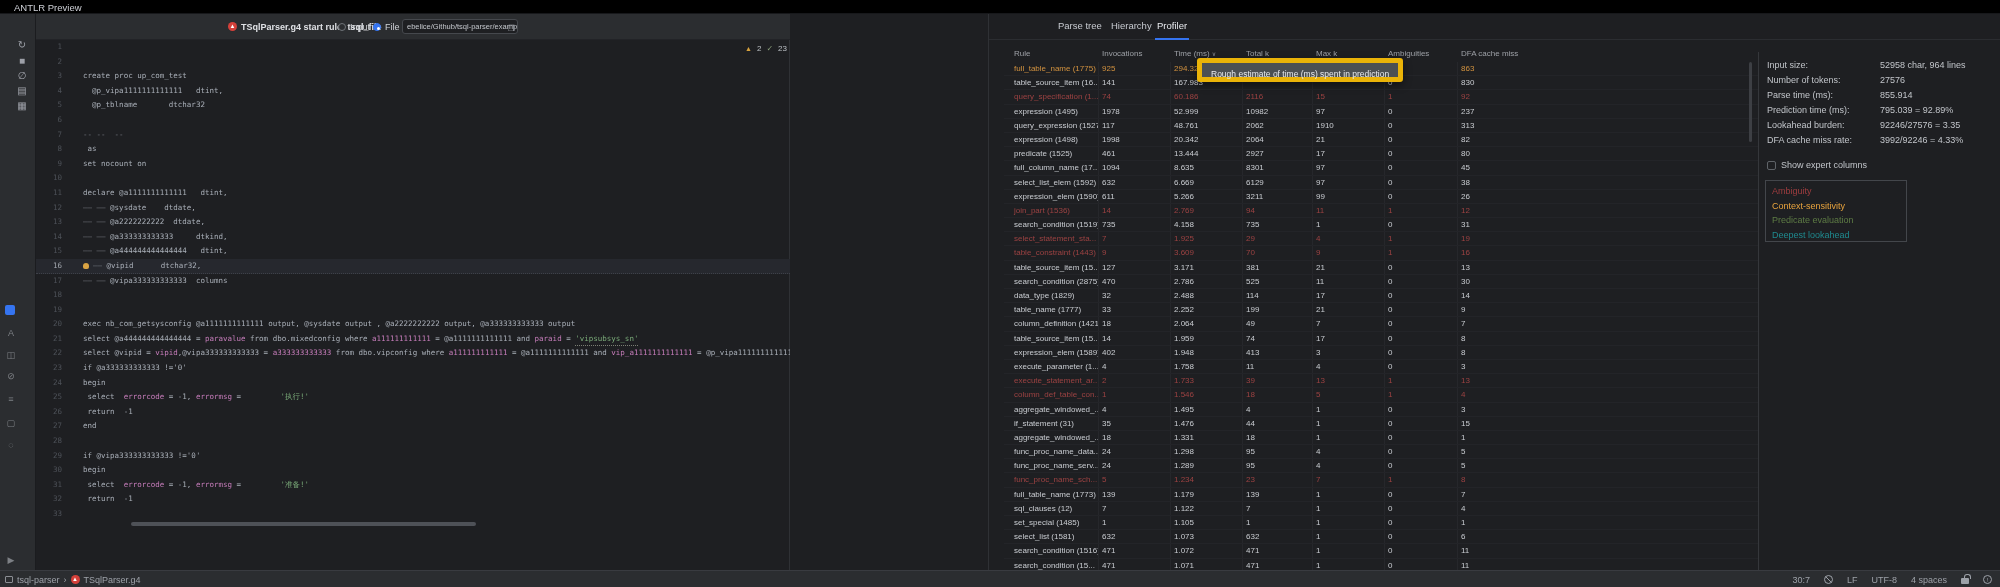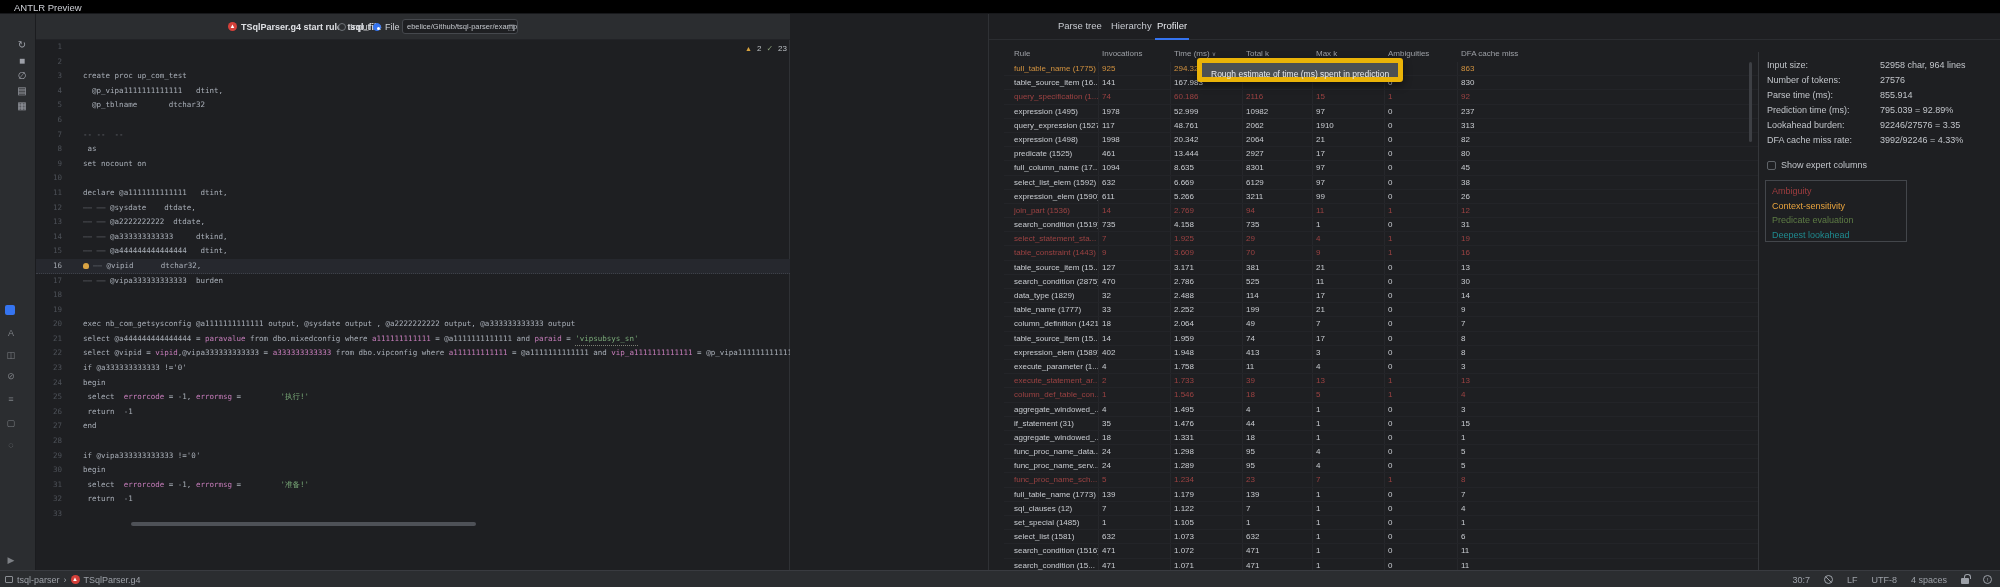--- a/index.html
+++ b/index.html
@@ -160,21 +160,21 @@
         <div class="line"><span class="num">7</span><span class="seg-c">-- --  --</span></div>
         <div class="line"><span class="num">8</span><span class="seg-d"> as</span></div>
         <div class="line"><span class="num">9</span><span class="seg-d">set nocount on</span></div>
         <div class="line"><span class="num">10</span></div>
         <div class="line"><span class="num">11</span><span class="seg-d">declare @a1111111111111   dtint,</span></div>
         <div class="line"><span class="num">12</span><span class="seg-c">—— —— </span><span class="seg-d">@sysdate    dtdate,</span></div>
         <div class="line"><span class="num">13</span><span class="seg-c">—— —— </span><span class="seg-d">@a2222222222  dtdate,</span></div>
         <div class="line"><span class="num">14</span><span class="seg-c">—— —— </span><span class="seg-d">@a333333333333     dtkind,</span></div>
         <div class="line"><span class="num">15</span><span class="seg-c">—— —— </span><span class="seg-d">@a444444444444444   dtint,</span></div>
         <div class="line hl"><span class="num">16</span><span class="bulb"></span><span class="seg-c">—— </span><span class="seg-d">@vipid      dtchar32,</span></div>
-        <div class="line"><span class="num">17</span><span class="seg-c">—— —— </span><span class="seg-d">@vipa333333333333  burden</span></div>
+        <div class="line"><span class="num">17</span><span class="seg-c">—— —— </span><span class="seg-d">@vipa333333333333  columns</span></div>
         <div class="line"><span class="num">18</span></div>
         <div class="line"><span class="num">19</span></div>
         <div class="line"><span class="num">20</span><span class="seg-d">exec nb_com_getsysconfig @a1111111111111 output, @sysdate output , @a2222222222 output, @a333333333333 output</span></div>
         <div class="line"><span class="num">21</span><span class="seg-d">select @a444444444444444 = </span><span class="seg-p">paravalue</span><span class="seg-d"> from dbo.mixedconfig where </span><span class="seg-p">a111111111111</span><span class="seg-d"> = @a1111111111111 and </span><span class="seg-p">paraid</span><span class="seg-d"> = </span><span class="seg-su">'vipsubsys_sn'</span></div>
         <div class="line"><span class="num">22</span><span class="seg-d">select @vipid = </span><span class="seg-p">vipid</span><span class="seg-d">,@vipa333333333333 = </span><span class="seg-p">a333333333333</span><span class="seg-d"> from dbo.vipconfig where </span><span class="seg-p">a111111111111</span><span class="seg-d"> = @a1111111111111 and </span><span class="seg-p">vip_a1111111111111</span><span class="seg-d"> = @p_vipa1111111111111</span></div>
         <div class="line"><span class="num">23</span><span class="seg-d">if @a333333333333 !='0'</span></div>
         <div class="line"><span class="num">24</span><span class="seg-d">begin</span></div>
         <div class="line"><span class="num">25</span><span class="seg-d"> select  </span><span class="seg-p">errorcode</span><span class="seg-d"> = -1, </span><span class="seg-p">errormsg</span><span class="seg-d"> = </span><span class="seg-s">'执行!'</span></div>
         <div class="line"><span class="num">26</span><span class="seg-d"> return  -1</span></div>
         <div class="line"><span class="num">27</span><span class="seg-d">end</span></div>

